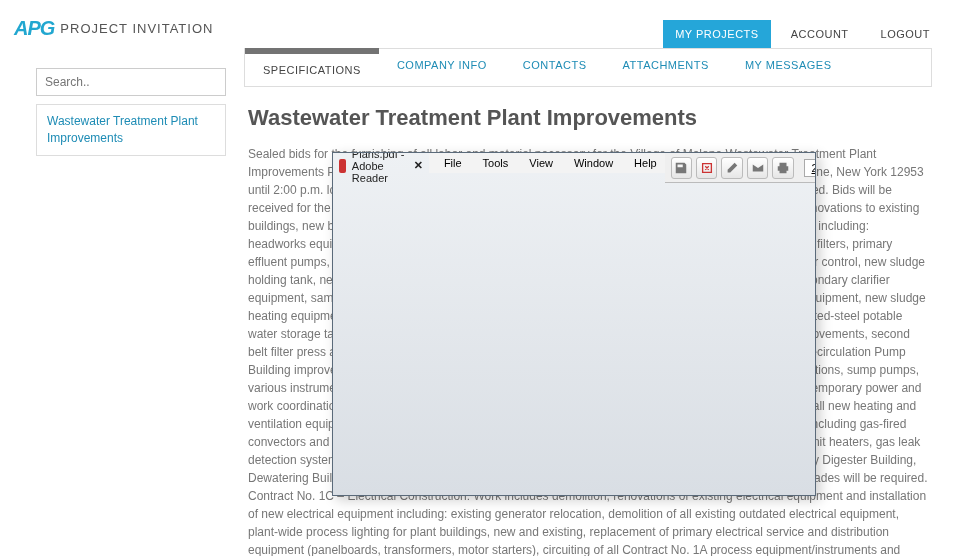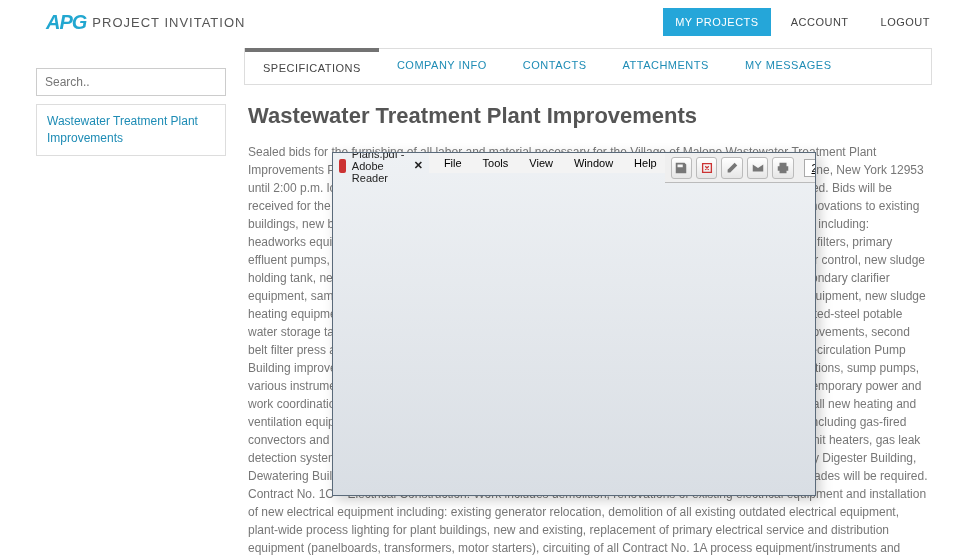--- a/index.html
+++ b/index.html
@@ -1,35 +1,35 @@
 <!DOCTYPE html>
 <html><head>
 <meta charset="utf-8">
 <style>
   * { box-sizing: border-box; margin: 0; padding: 0; }
   body { font-family: Arial, Helvetica, sans-serif; width: 960px; height: 556px; background: #fff; overflow: hidden; position: relative; }
 
   
   .header { display: flex; align-items: center; padding: 8px 18px 8px 14px; }
-  .logo { color: #22a7d0; font-weight: bold; font-size: 20px; letter-spacing: -1px; font-style: italic; margin-left: 32px; }
+  .logo { color: #22a7d0; font-weight: bold; font-size: 20px; letter-spacing: -1px; font-style: italic; }
   .logo-sub { color: #555; font-size: 13px; margin-left: 6px; letter-spacing: 1px; }
-  .nav-right { margin-left: auto; display: flex; gap: 8px; align-items: center; }
+  .nav-right { margin-left: auto; display: flex; gap: 8px; align-items: center; margin-top: 12px; }
   .nav-btn { font-size: 11px; letter-spacing: 0.5px; padding: 8px 12px; color: #444; cursor: pointer; }
   .nav-btn.primary { background: #25a6d9; color: #fff; }
 
   
   .sidebar { position: absolute; left: 36px; top: 68px; width: 190px; }
   .search-box input { width: 100%; padding: 6px 8px; border: 1px solid #ccc; font-size: 12px; color: #888; }
   .side-link { border: 1px solid #ddd; padding: 8px 10px; margin-top: 8px; font-size: 12px; color: #1e8cb5; line-height: 1.4; cursor: pointer; }
 
   
   .main { position: absolute; left: 244px; top: 48px; width: 688px; }
   .tabs { display: flex; border: 1px solid #ddd; }
   .tab { padding: 10px 18px; font-size: 11px; letter-spacing: 0.5px; color: #1e8cb5; cursor: pointer; }
-  .tab.active { color: #444; background: #fff; border-top: 4px solid #737373; margin-top: -1px; }
+  .tab.active { color: #444; background: #fff; border-top: 6px solid #737373; margin-top: -1px; }
 
   .page-title { font-size: 22px; color: #555; margin: 18px 0 14px 4px; }
   .body-text { font-size: 12px; color: #777; line-height: 1.5; padding: 0 4px; }
 
   
   .pdf-window { position: absolute; left: 332px; top: 152px; width: 484px; height: 344px;
     background: linear-gradient(#eef1f4,#d9dee4); border: 1px solid #5a6a7a; border-radius: 0;
     box-shadow: 4px 4px 12px rgba(0,0,0,0.2); display: flex; flex-direction: row; overflow: hidden; }
   .titlebar { display: flex; align-items: center; height: 26px; padding: 0 6px; font-size: 11px; color: #222; }
   .tb-icon { width: 14px; height: 14px; background: #c33; border-radius: 2px; margin-right: 6px; }

